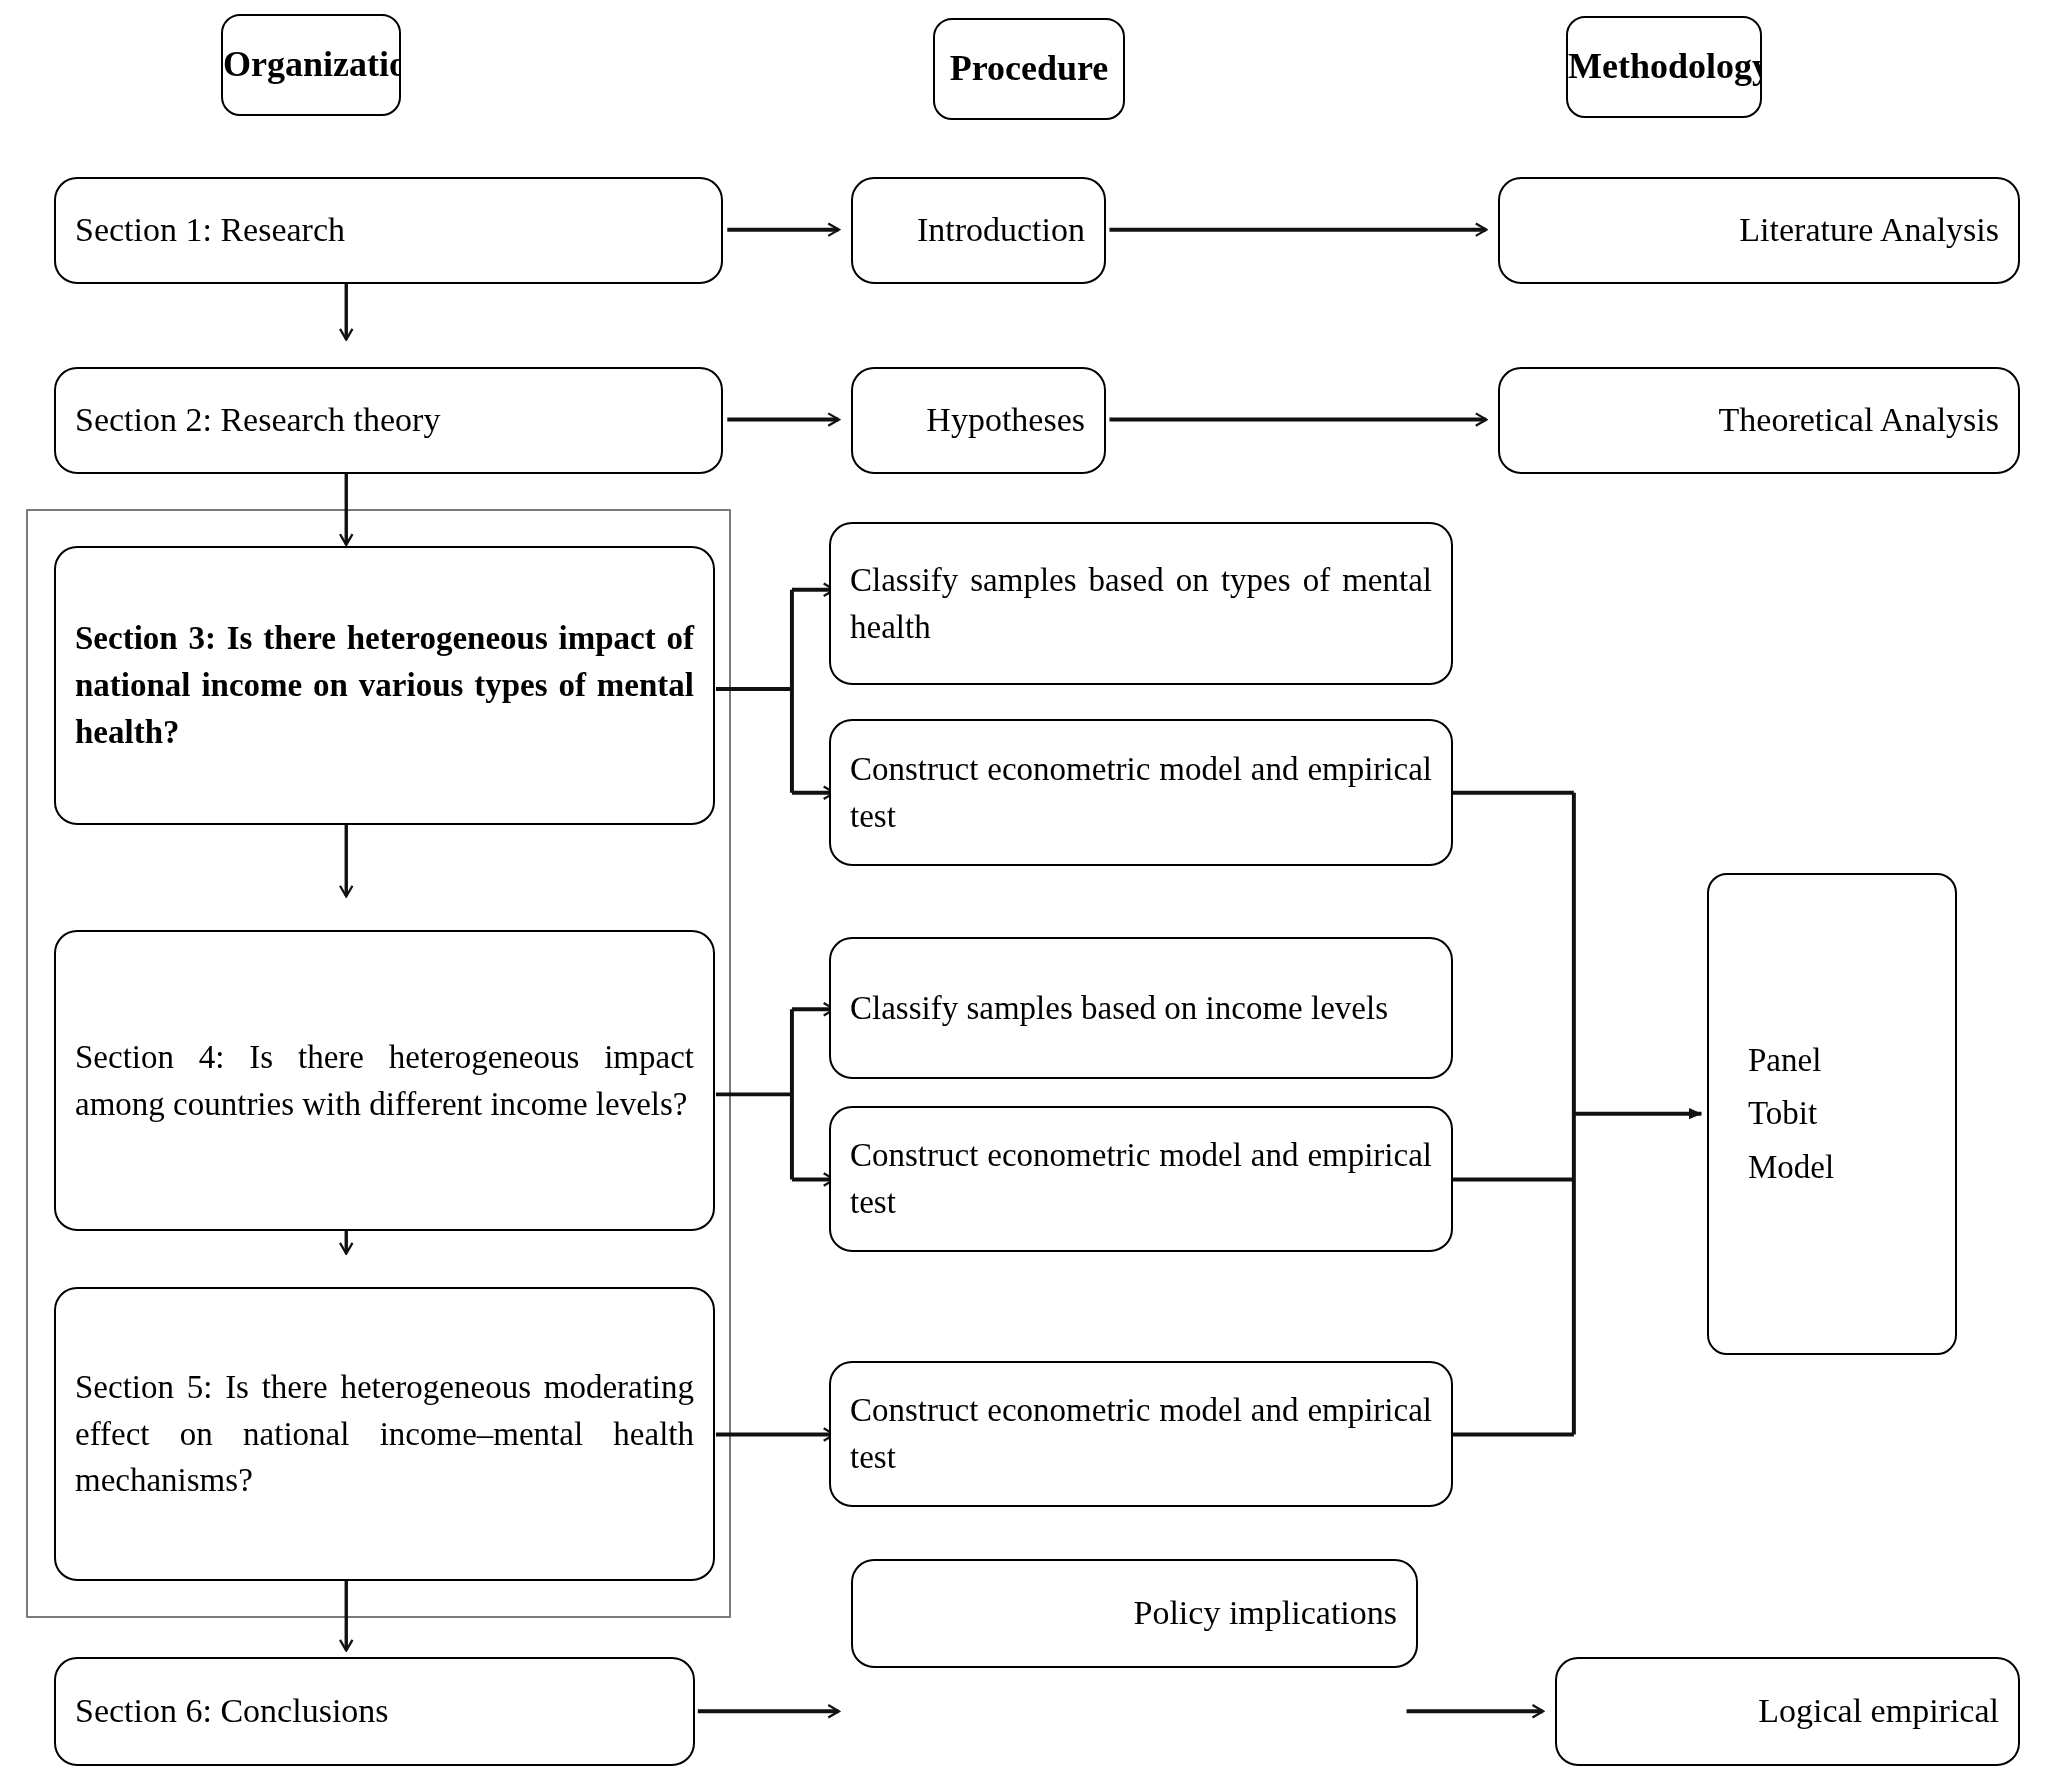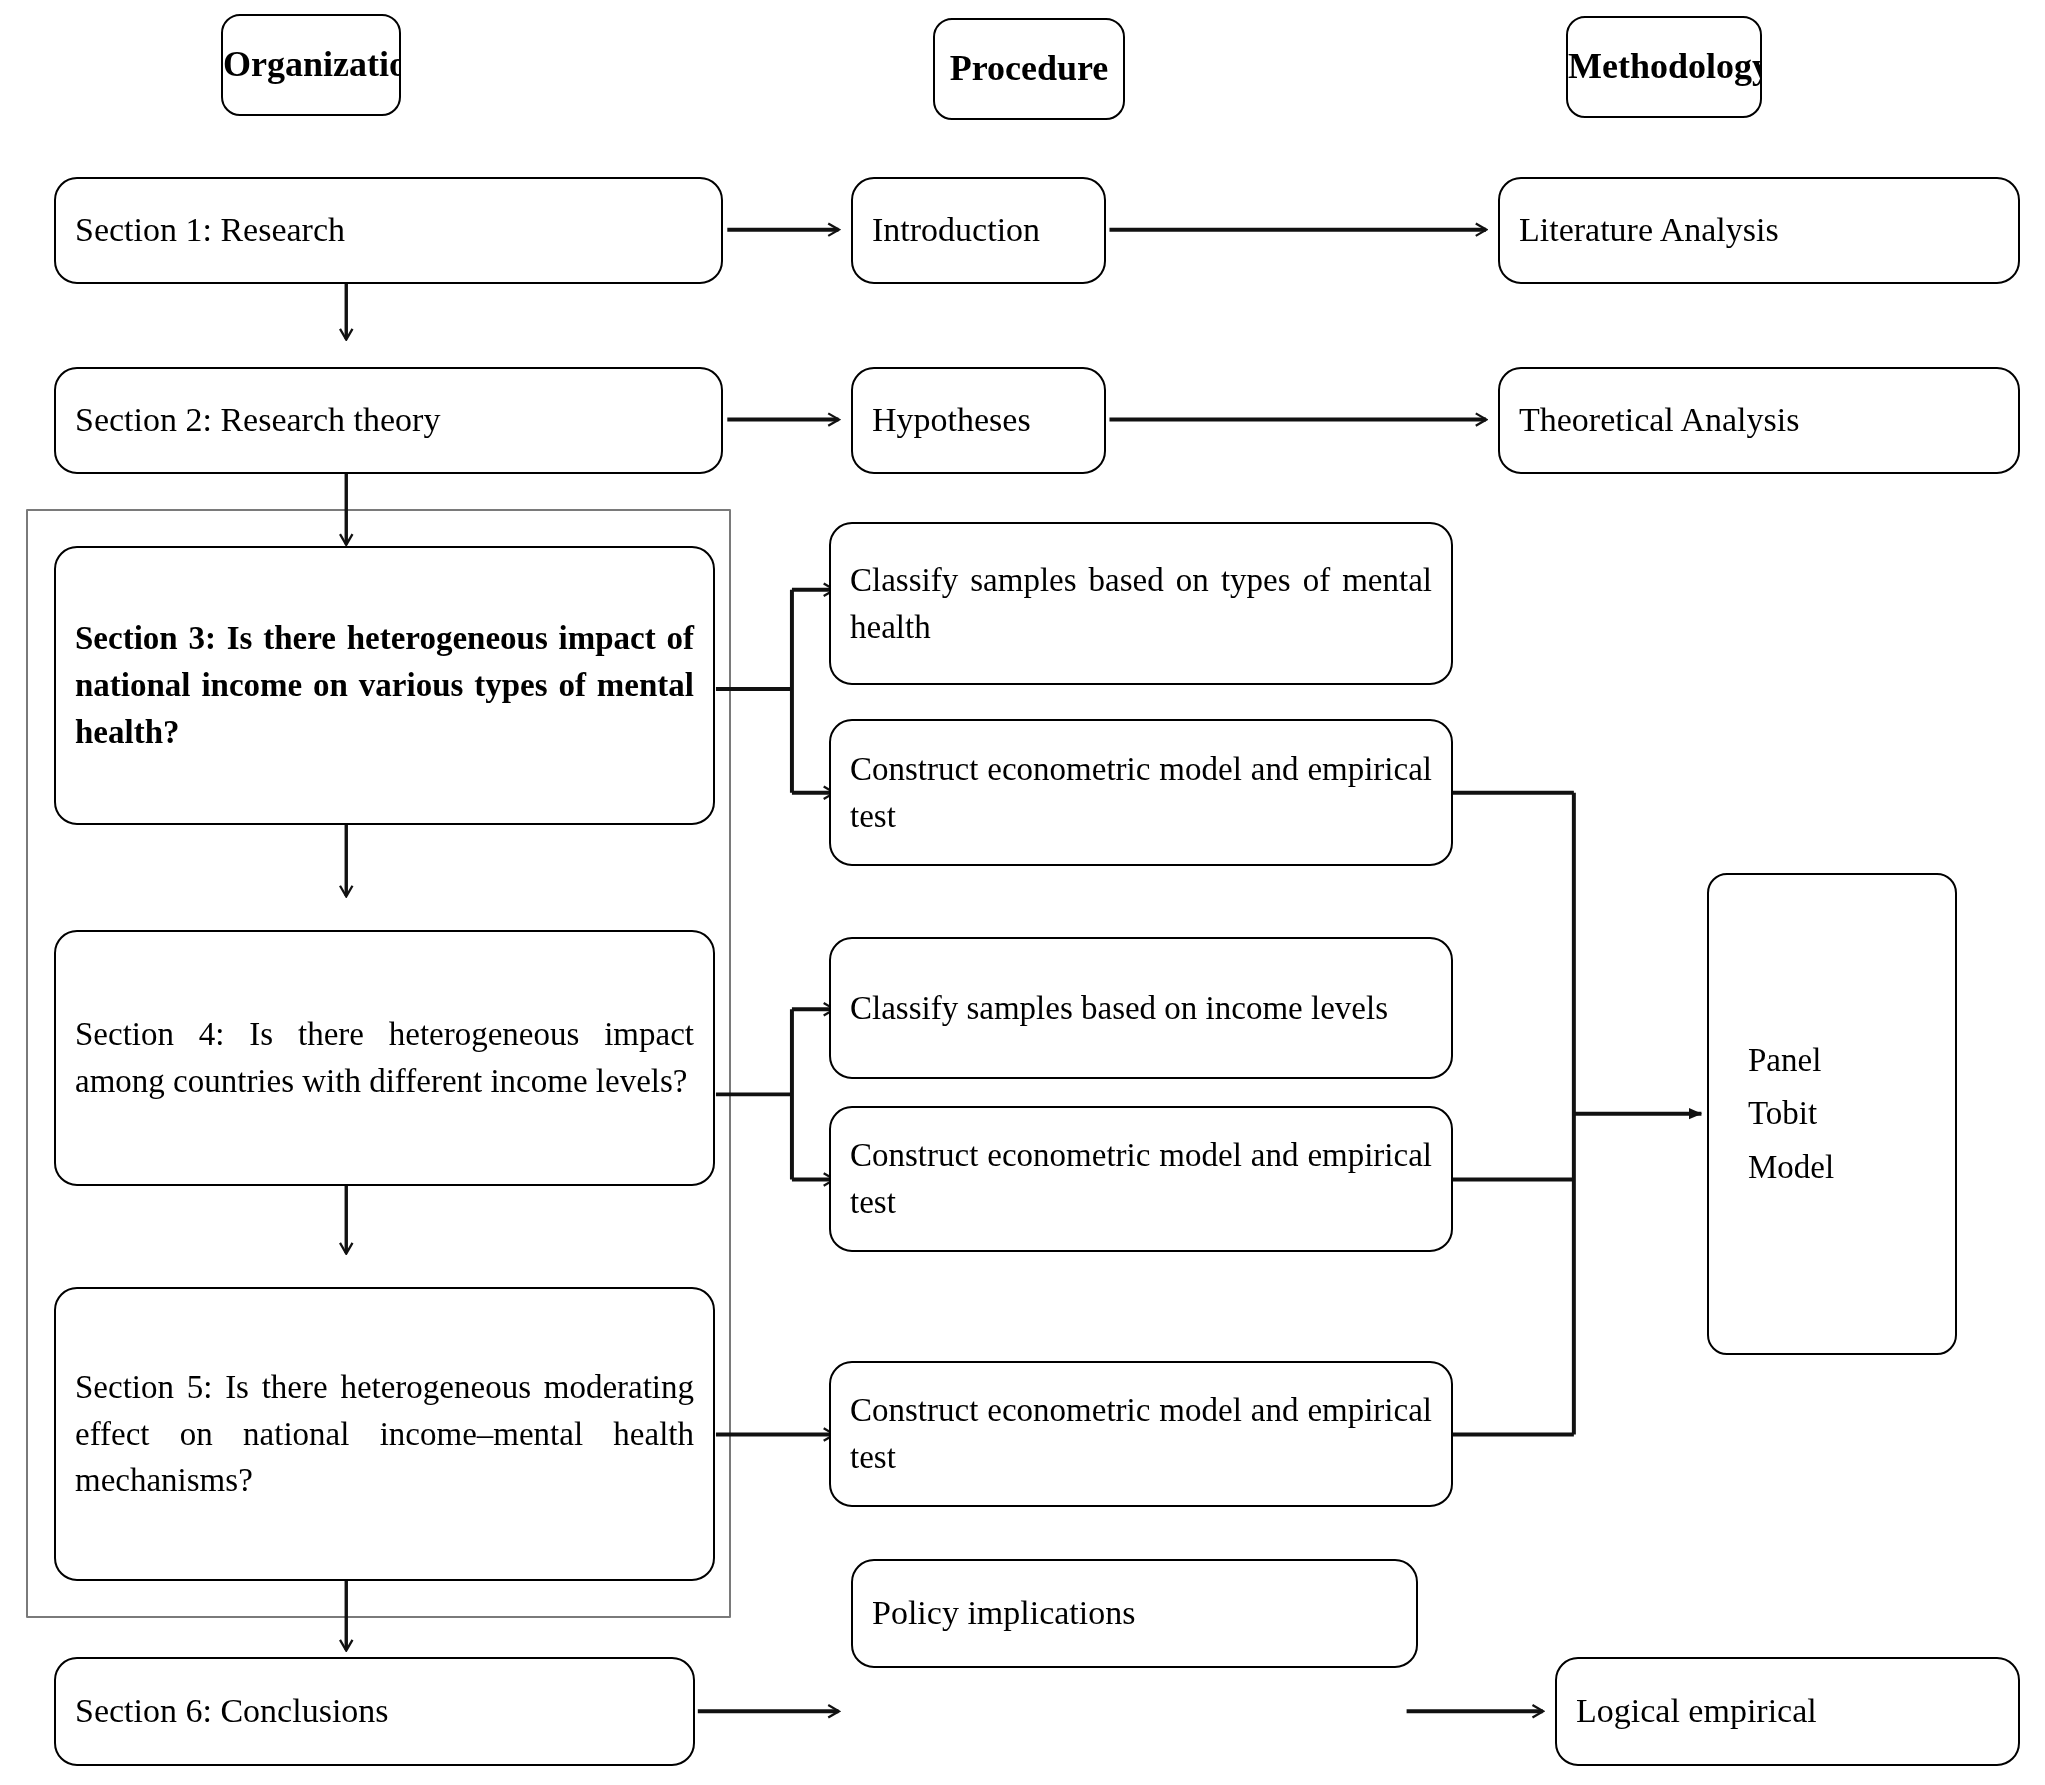--- a/index.html
+++ b/index.html
@@ -46,21 +46,21 @@
     border-radius: 19px;
     justify-content: center;
   }
   .hdr .txt {
     text-align: center;
     font-weight: bold;
     font-size: 36px;
     padding: 0 5.7px;
   }
   .lbl-left   .txt { text-align: left; }
-  .lbl-center .txt { text-align: left; font-family: Liberation Serif, serif; }
+  .lbl-center .txt { text-align: right; font-family: Liberation Serif, serif; }
   .lbl-just   .txt { text-align: justify; text-align-last: left; }
   .f58 .txt { font-size: 33px; }
   .f60 .txt { font-size: 34px; }
   .tobit .txt {
     text-align: left;
     font-size: 33px;
     line-height: 1.62;
     padding-left: 39px;
   }
   .groupframe {
@@ -171,21 +171,21 @@
   <div class="node lbl-just f58" style="left:54px; top:546px; width:661px; height:279px;font-weight:bold;">
     <span class="txt">Section 3: Is there heterogeneous impact of national income on various types of mental health?</span>
   </div>
   <div class="node lbl-just f58" style="left:829px; top:522px; width:624px; height:163px;">
     <span class="txt">Classify samples based on types of mental health</span>
   </div>
   <div class="node lbl-just f58" style="left:829px; top:719px; width:624px; height:147px;">
     <span class="txt">Construct econometric model and empirical test</span>
   </div>
 
-  <div class="node lbl-just f58" style="left:54px; top:930px; width:661px; height:256px;">
+  <div class="node lbl-just f58" style="left:54px; top:930px; width:661px; height:301px;">
     <span class="txt">Section 4: Is there heterogeneous impact among countries with different income levels?</span>
   </div>
   <div class="node lbl-just f58" style="left:829px; top:937px; width:624px; height:142px;">
     <span class="txt">Classify samples based on income levels</span>
   </div>
   <div class="node lbl-just f58" style="left:829px; top:1106px; width:624px; height:146px;">
     <span class="txt">Construct econometric model and empirical test</span>
   </div>
 
   <div class="node lbl-just f58" style="left:54px; top:1287px; width:661px; height:294px;">

